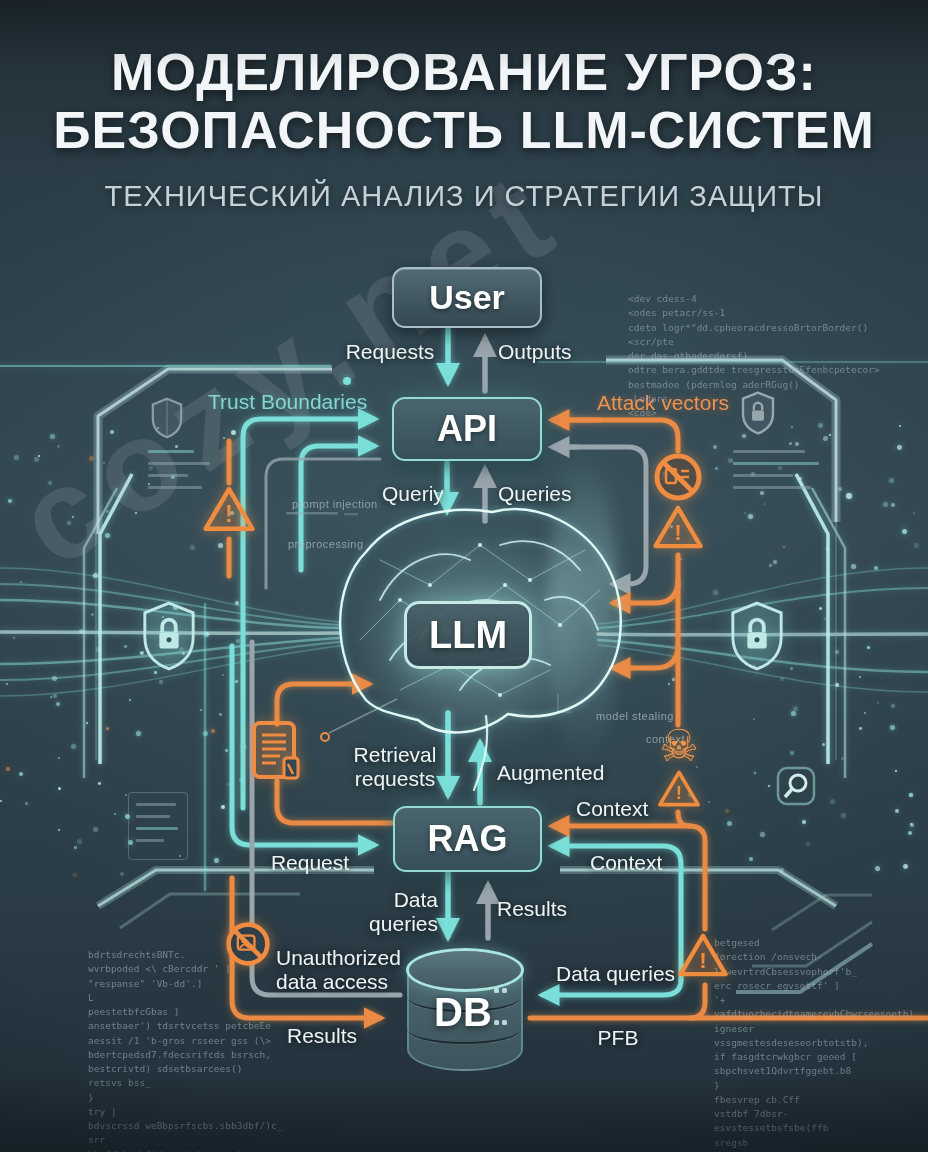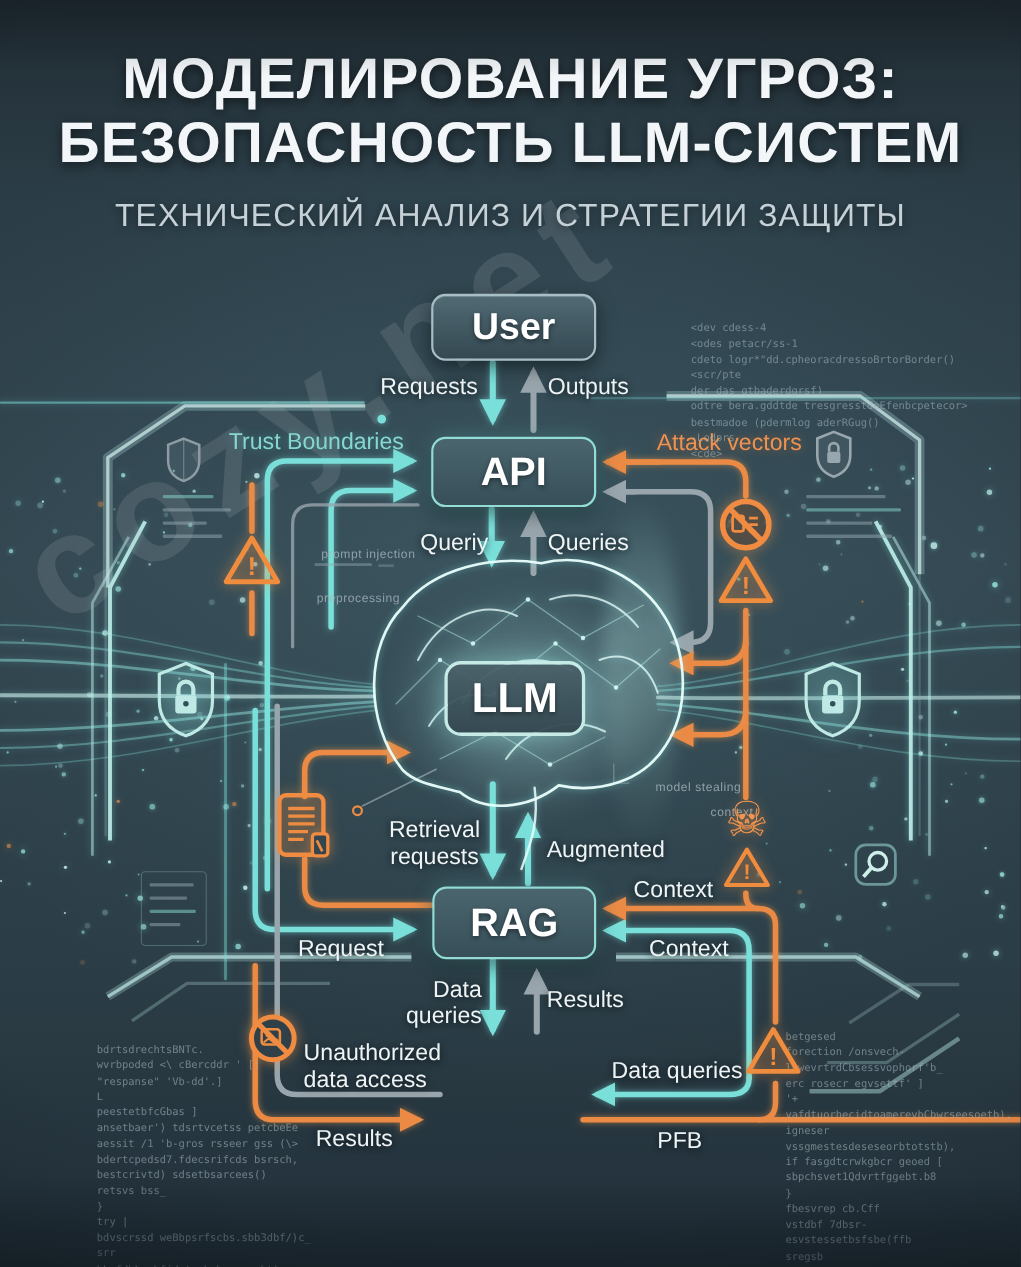--- a/index.html
+++ b/index.html
@@ -550,15 +550,28 @@
       <div class="bar" style="left:7px;top:22px;width:34px;"></div>
     <div class="bar t" style="left:7px;top:34px;width:42px;"></div>
       <div class="bar" style="left:7px;top:46px;width:28px;"></div>
     </div>
 
   <div class="abs node node-user" style="left:392px;top:267px;width:146px;height:57px;">User</div>
   <div class="abs node node-teal" style="left:392px;top:397px;width:146px;height:60px;">API</div>
   <div class="abs node node-llm" style="left:404px;top:601px;width:122px;height:62px;">LLM</div>
   <div class="abs node node-teal" style="left:393px;top:806px;width:145px;height:62px;">RAG</div>
 
+  <div class="abs" id="db" style="left:406px;top:948px;">
+    <div class="body"></div>
+    <div class="sep" style="top:32px;"></div>
+      <div class="sep hi" style="top:34px;"></div>
+    <div class="sep" style="top:64px;"></div>
+      <div class="sep hi" style="top:66px;"></div>
+    <div class="disk-top"></div>
+    <div class="led" style="left:88px;top:40px;"></div>
+      <div class="led" style="left:96px;top:40px;"></div>
+    <div class="led" style="left:88px;top:72px;"></div>
+      <div class="led" style="left:96px;top:72px;"></div>
+    <div class="db-label">DB</div>
+  </div>
 
   <div class="abs" id="vignette"></div>
 </div>
 
 </body></html>

